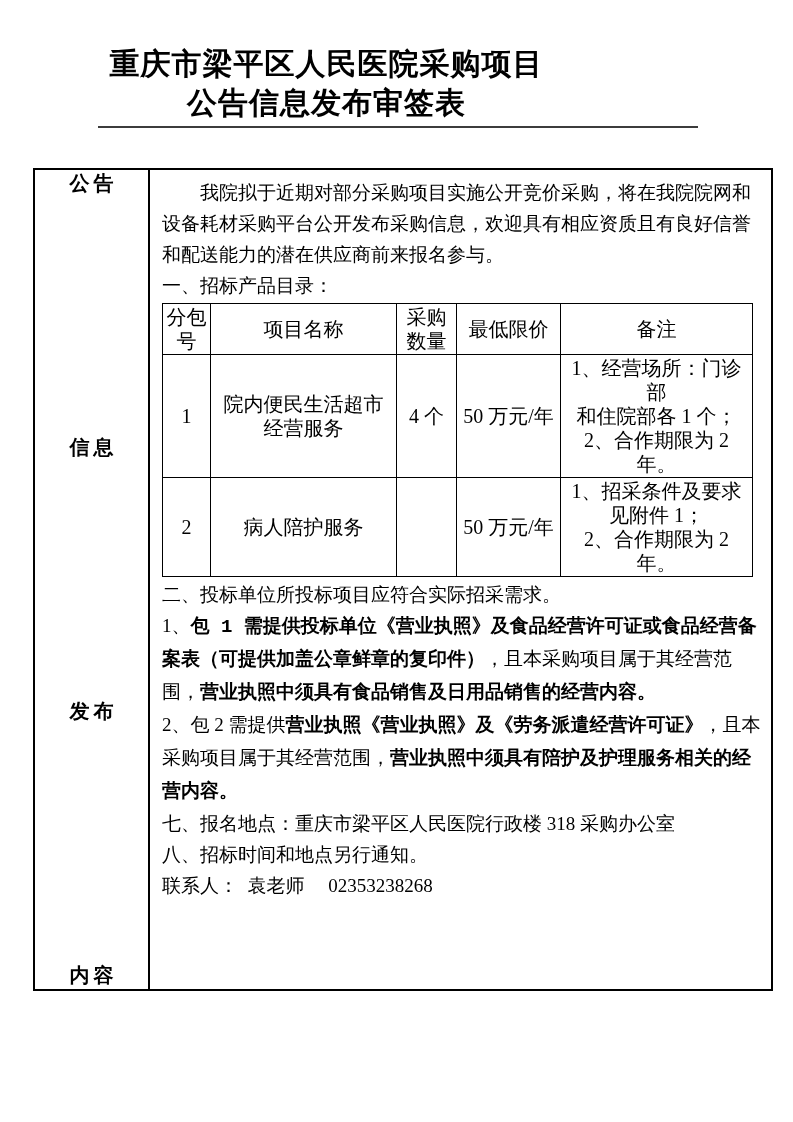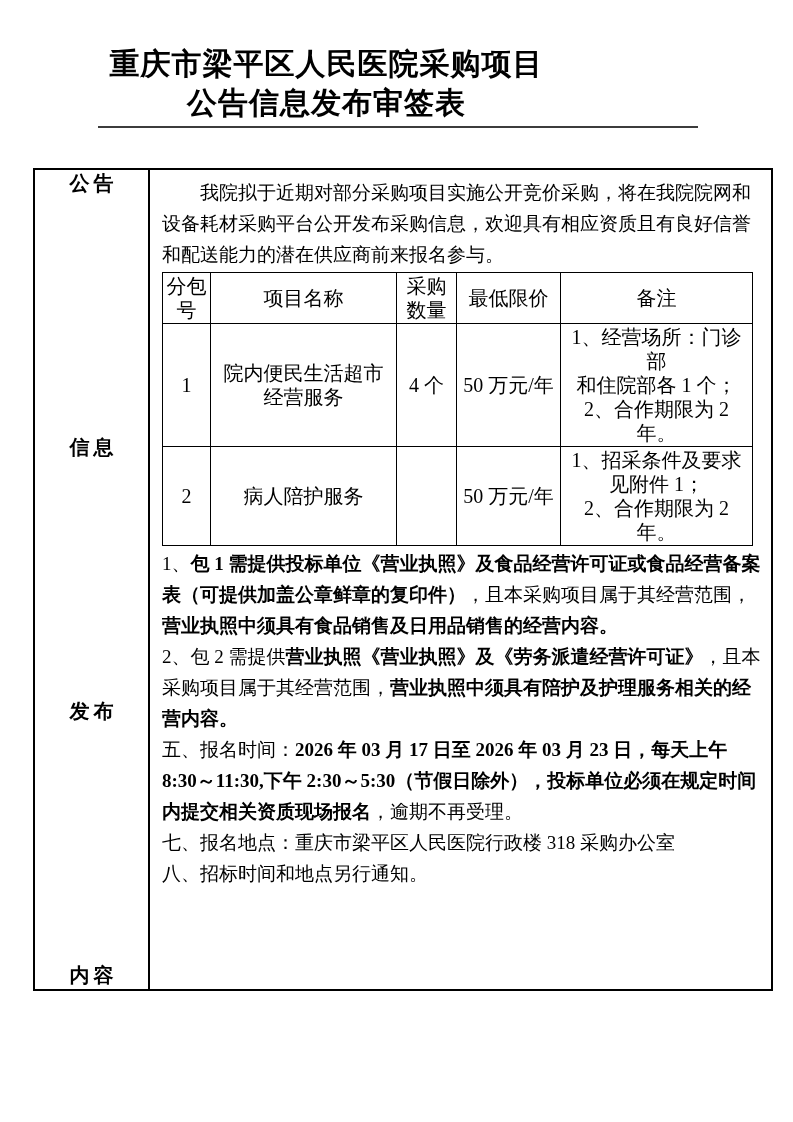--- a/index.html
+++ b/index.html
@@ -25,21 +25,21 @@
   }
   .label-cell .lbl{letter-spacing:4px;text-indent:4px;}
   .content-cell{
     flex:1;padding:7px 10px 6px 12px;box-sizing:border-box;
     font-size:19px;line-height:31px;overflow:hidden;
   }
   .para{white-space:pre-wrap;}
   .para.ind{text-indent:2em;}
   .para.hei{font-family:"Liberation Sans","DejaVu Sans",sans-serif;}
   .run{font-weight:normal;}
-  .run.bold{font-weight:bold;font-family:Liberation Serif, serif;}
+  .run.bold{font-weight:bold;font-family:Liberation Mono, monospace;}
   table.catalog{
     border-collapse:collapse;table-layout:fixed;width:590px;
     margin:2px 0 2px 0;font-size:20px;line-height:24px;text-align:center;
   }
   .catalog th,.catalog td{
     border:1.5px solid #000;padding:1px 2px;font-weight:normal;
     vertical-align:middle;white-space:pre-line;box-sizing:border-box;
   }
 </style>
 </head>
@@ -54,20 +54,21 @@
 <div class="outer-table">
   <div class="label-cell" id="row-label">
       <div class="lbl">公告</div>
       <div class="lbl">信息</div>
       <div class="lbl">发布</div>
       <div class="lbl">内容</div>
     </div>
   <div class="content-cell">
     <div id="paras-before">
         <div class="para ind hei"><span class="run">我院拟于近期对部分采购项目实施公开竞价采购，将在我院院网和设备耗材采购平台公开发布采购信息，欢迎具有相应资质且有良好信誉和配送能力的潜在供应商前来报名参与。</span></div>
+        <div class="para hei"><span class="run">一、招标产品目录：</span></div>
       </div>
     <table class="catalog">
       <colgroup>
         <col style="width:48px">
           <col style="width:186px">
           <col style="width:60px">
           <col style="width:104px">
           <col style="width:192px">
       </colgroup>
       <thead>
@@ -95,20 +96,21 @@
             <td>病人陪护服务</td>
             <td></td>
             <td>50 万元/年</td>
             <td>1、招采条件及要求
 见附件 1；
 2、合作期限为 2 年。</td>
           </tr>
         </tbody>
     </table>
     <div id="paras-after">
+        <div class="para"><span class="run">二、投标单位所投标项目应符合实际招采需求。</span></div>
         <div class="para"><span class="run">1、</span><span class="run bold">包 1 需提供投标单位《营业执照》及食品经营许可证或食品经营备案表（可提供加盖公章鲜章的复印件）</span><span class="run">，且本采购项目属于其经营范围，</span><span class="run bold">营业执照中须具有食品销售及日用品销售的经营内容。</span></div>
         <div class="para"><span class="run">2、包 2 需提供</span><span class="run bold">营业执照《营业执照》及《劳务派遣经营许可证》</span><span class="run">，且本采购项目属于其经营范围，</span><span class="run bold">营业执照中须具有陪护及护理服务相关的经营内容。</span></div>
-        <div class="para"><span class="run">五、报名时间：</span><span class="run bold">2026 年 03 月 17 日至 2026 年 03 月 23 日，每天上午 8:30～11:30,下午 2:30～5:30（节假日除外），投标单位必须在规定时间内提交相关资质现场报名</span><span class="run">，逾期不再受理。</span></div>
         <div class="para"><span class="run">七、报名地点：重庆市梁平区人民医院行政楼 318 采购办公室</span></div>
         <div class="para"><span class="run">八、招标时间和地点另行通知。</span></div>
+        <div class="para"><span class="run">联系人：  袁老师     02353238268</span></div>
       </div>
   </div>
 </div>
 
 </body></html>

